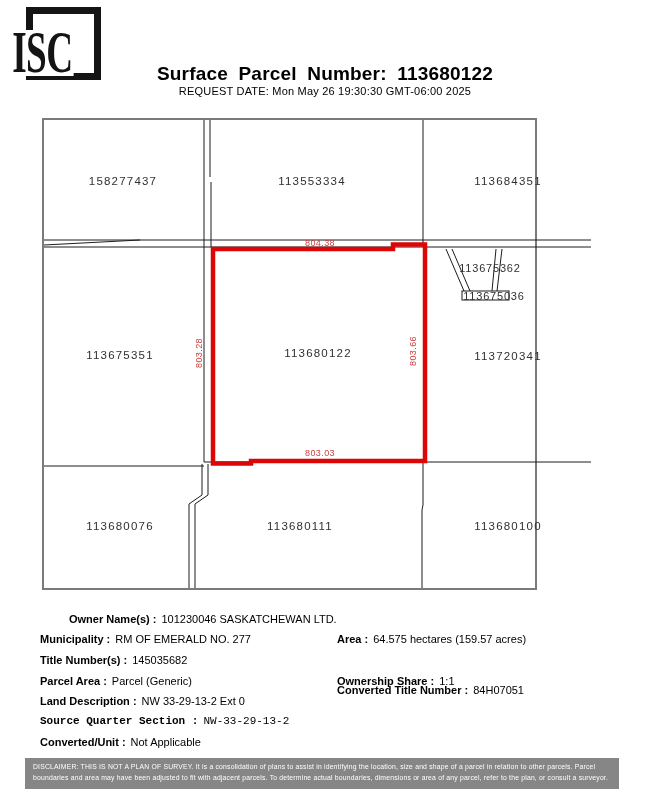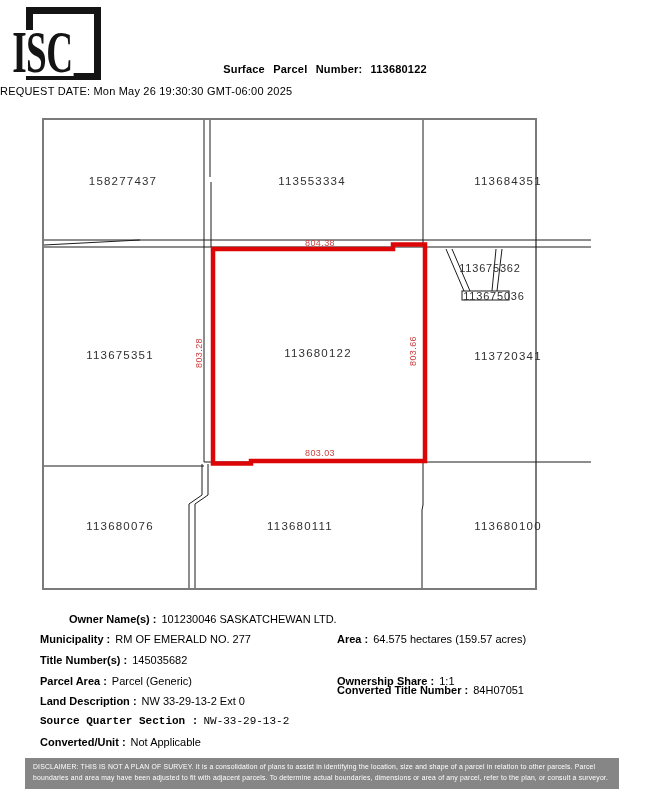--- a/index.html
+++ b/index.html
@@ -8,22 +8,22 @@
 
   
   #logo-box { position:absolute; left:26px; top:7px; width:75px; height:73px; border:7px solid #141414; }
   #logo-text { position:absolute; left:11px; top:30px; height:46px; line-height:44px;
                font-family:"Liberation Serif", serif; font-weight:700; font-size:60px;
                letter-spacing:-1px; color:#141414; background:#ffffff; padding:0 2px;
                transform:scale(0.62,1); transform-origin:left top; }
 
   
   .hdr-title { position:absolute; top:63px; left:0; width:650px; text-align:center;
-               font-size:11px; font-weight:700; color:#000; word-spacing:5px; letter-spacing:.2px; }
-  .hdr-date  { position:absolute; top:85px; left:0; width:650px; text-align:left;
+               font-size:19px; font-weight:700; color:#000; word-spacing:5px; letter-spacing:.2px; }
+  .hdr-date  { position:absolute; top:85px; left:0; width:650px; text-align:center;
                font-size:11px; color:#000; letter-spacing:.2px; }
 
   
   #map-frame { position:absolute; left:42px; top:118px; width:495px; height:472px;
                border:2px solid #7a7a7a; background:#fff; }
   svg text.pnum { font-family:"Liberation Sans", sans-serif; font-size:11.5px; fill:#303030; letter-spacing:1.2px; }
   svg text.pnum-sm { font-family:"Liberation Sans", sans-serif; font-size:11px; fill:#303030; letter-spacing:.8px; }
   svg text.dim { font-family:"Liberation Sans", sans-serif; font-size:9px; fill:#cc4040; letter-spacing:.4px; }
 
   

